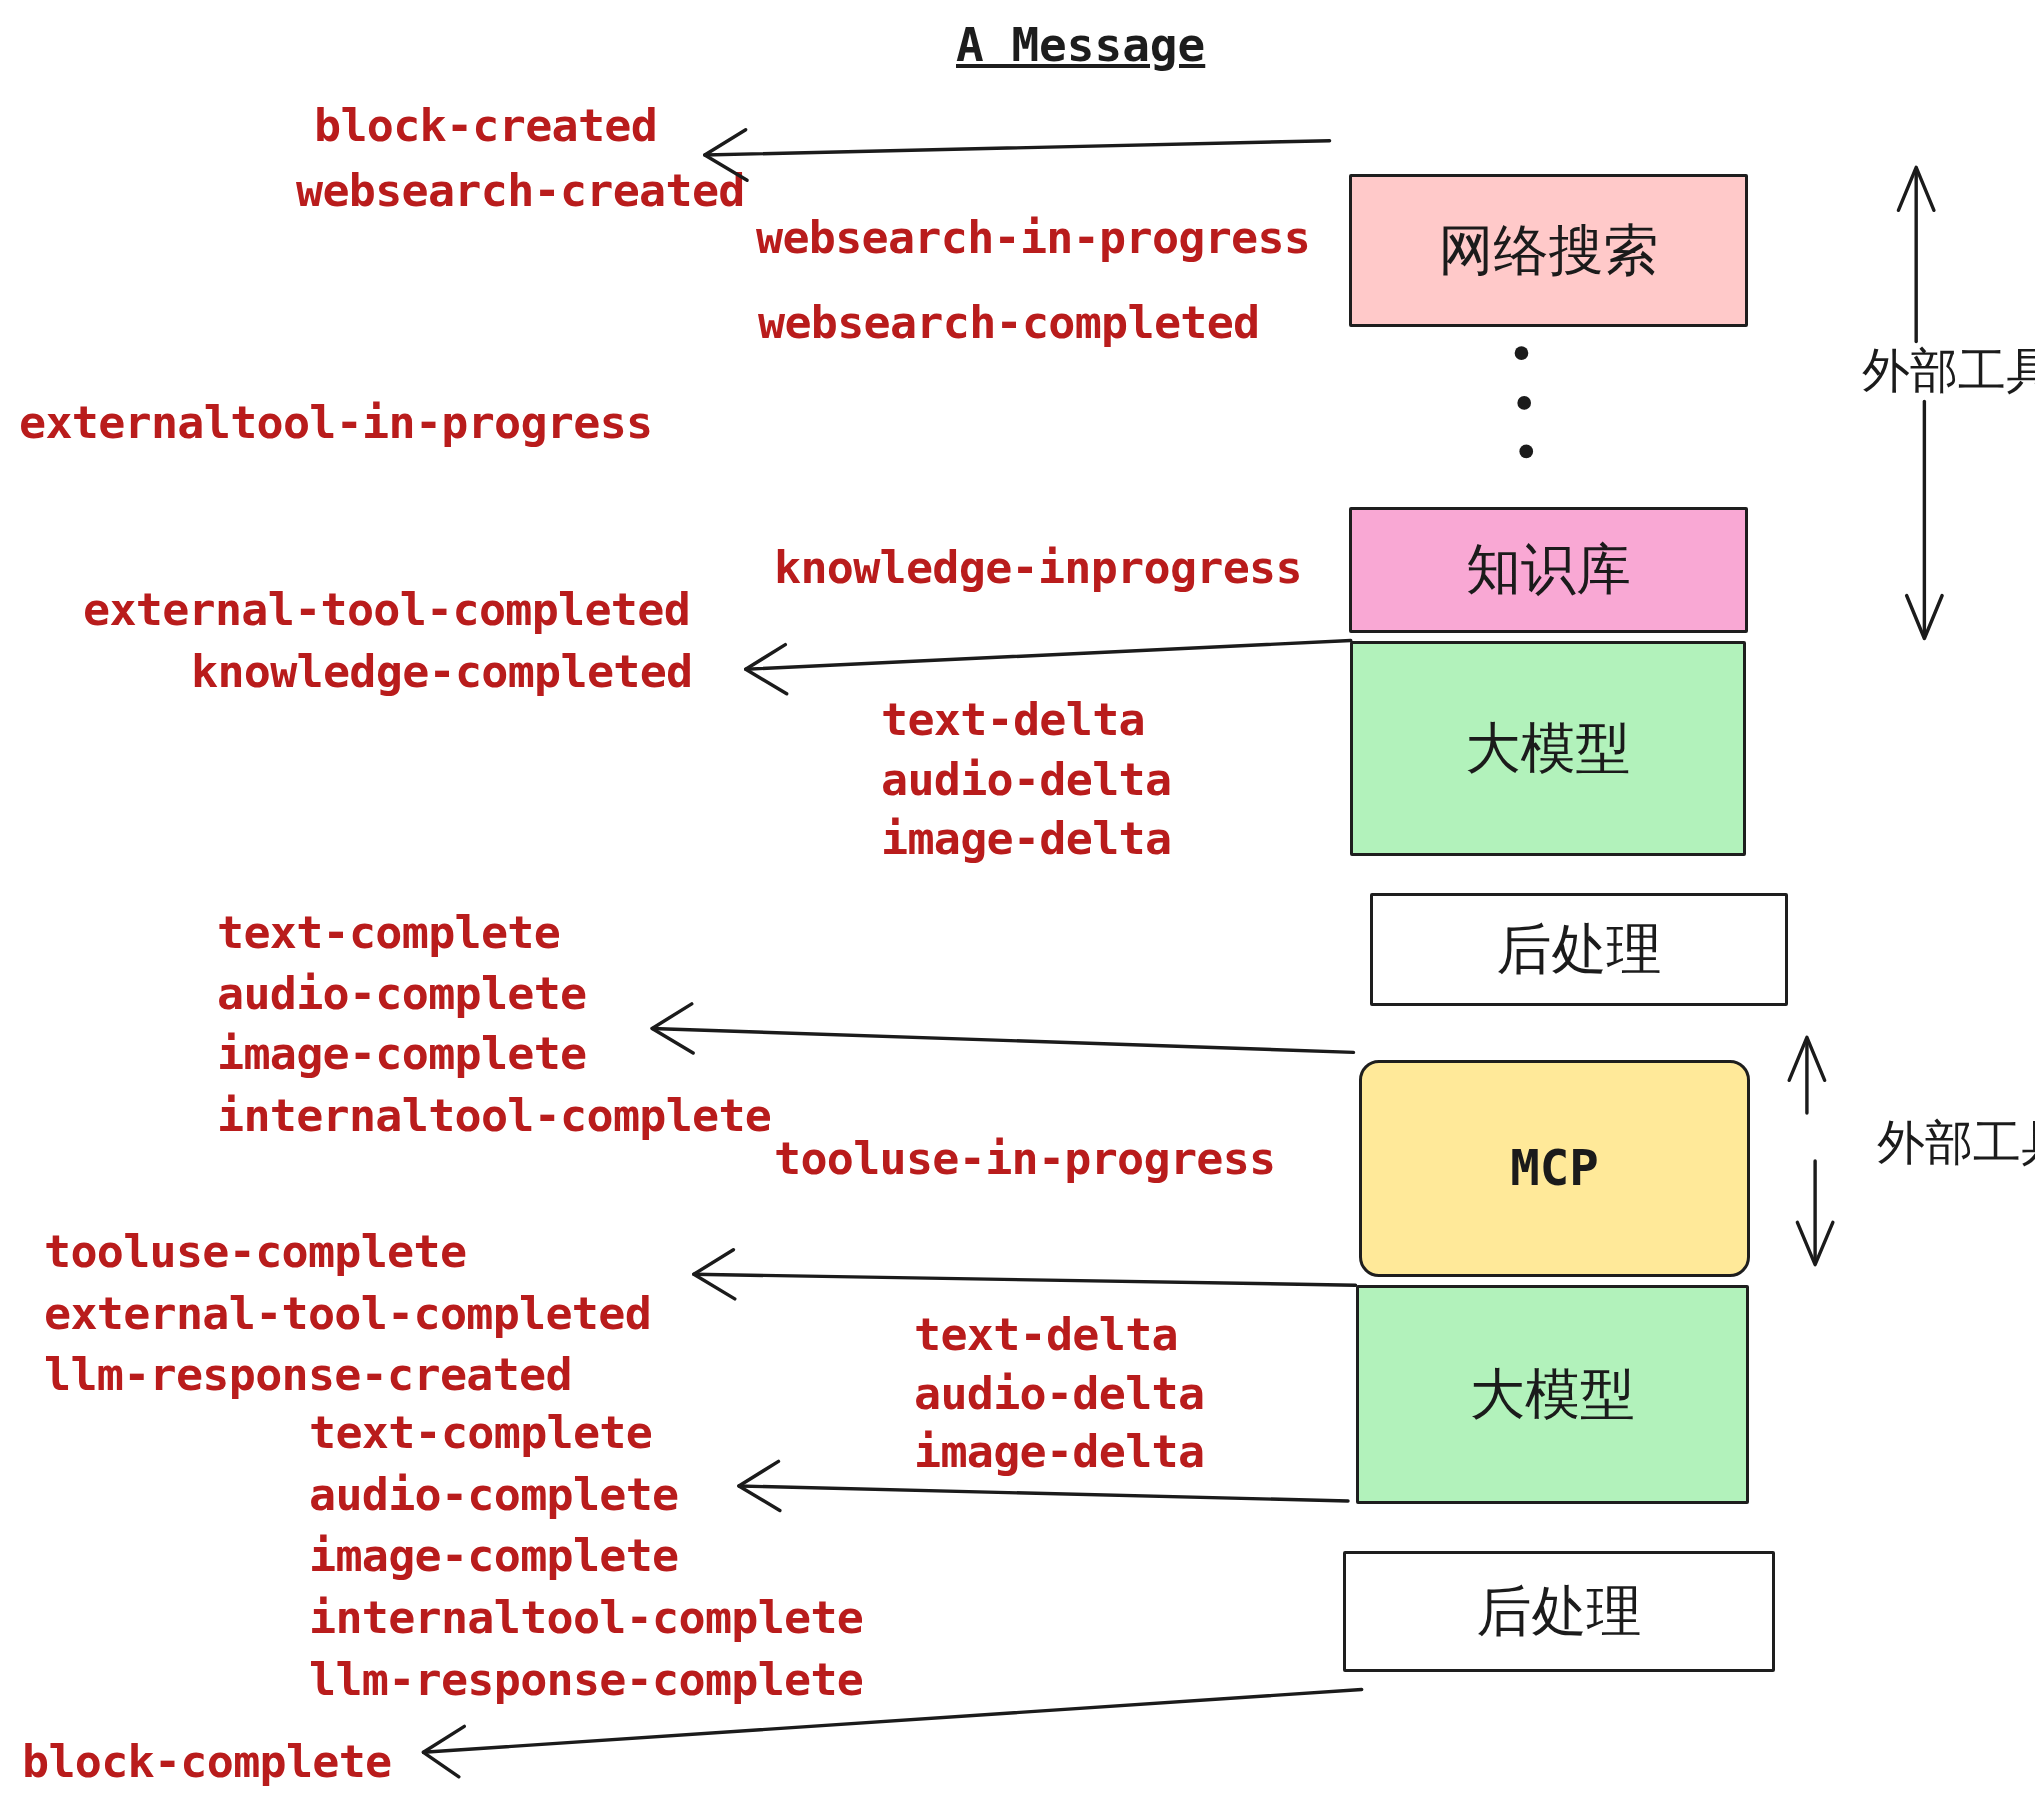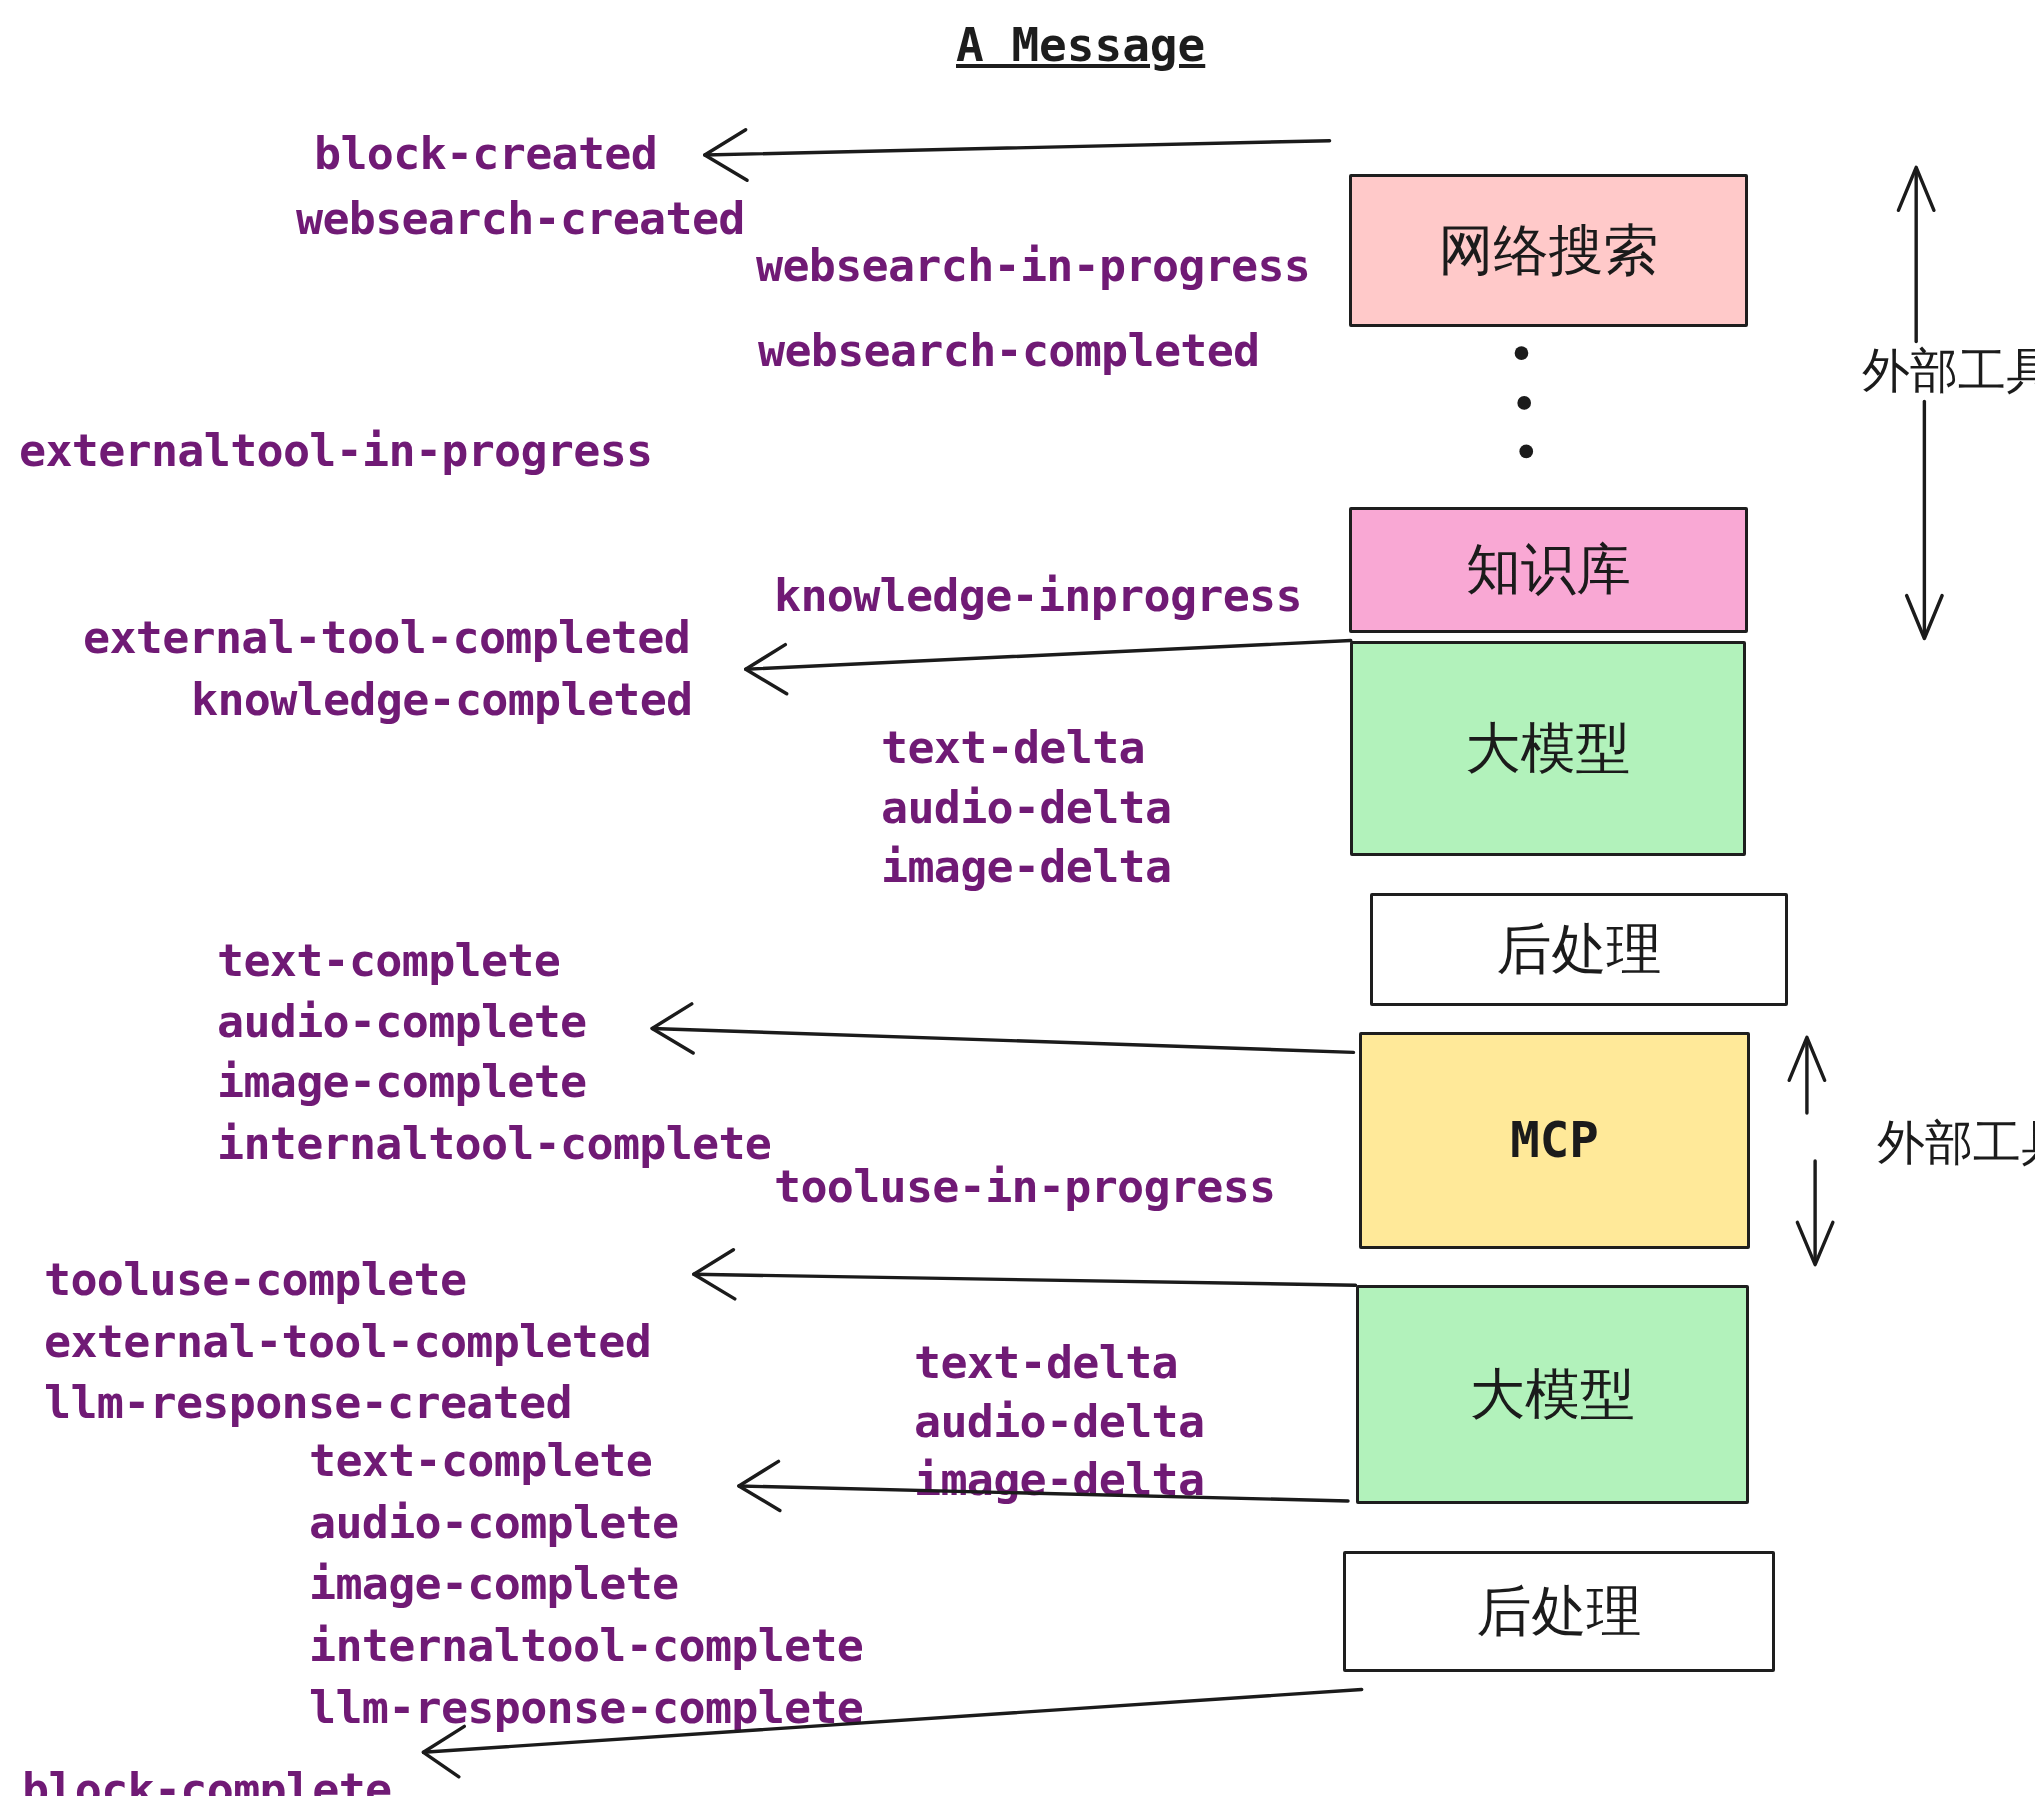--- a/index.html
+++ b/index.html
@@ -3,21 +3,21 @@
 <meta charset="utf-8">
 <style>
   html,body{margin:0;padding:0;}
   body{
     width:2035px;height:1796px;position:relative;background:#ffffff;
     font-family:"DejaVu Sans Mono", monospace;overflow:hidden;
   }
   .ev{
     position:absolute;white-space:nowrap;
     font:700 45px "DejaVu Sans Mono", monospace;
-    color:#701a75;line-height:1.1;letter-spacing:-0.7px;margin-top:28px;
+    color:#b91c1c;line-height:1.1;letter-spacing:-0.7px;
   }
   .title{
     position:absolute;white-space:nowrap;
     font:700 46px "DejaVu Sans Mono", monospace;
     color:#1d1d1d;
     text-decoration:underline;
   }
   .box{
     position:absolute;box-sizing:border-box;
     border:3.4px solid #1e1e1e;border-radius:2px;
@@ -67,21 +67,21 @@
 <div class="ev" style="left:309px;top:1655px">llm-response-complete</div>
 <div class="ev" style="left:914px;top:1310px">text-delta</div>
 <div class="ev" style="left:914px;top:1369px">audio-delta</div>
 <div class="ev" style="left:914px;top:1427px">image-delta</div>
 <div class="ev" style="left:22px;top:1737px">block-complete</div>
 
 <div class="box" style="left: 1349px; top: 174px; width: 399px; height: 153px; background: rgb(255, 201, 201);">网络搜索</div>
 <div class="box" style="left: 1349px; top: 507px; width: 399px; height: 126px; background: #f9a8d4;">知识库</div>
 <div class="box" style="left: 1350px; top: 641px; width: 396px; height: 215px; background: rgb(178, 242, 187);">大模型</div>
 <div class="box" style="left: 1370px; top: 893px; width: 418px; height: 113px; background: rgb(255, 255, 255);">后处理</div>
-<div class="box mono" style="left: 1359px; top: 1032px; width: 391px; height: 217px; background: rgb(255, 233, 153);">MCP</div>
+<div class="box mono" style="left: 1359px; top: 1060px; width: 391px; height: 217px; background: rgb(255, 233, 153); border-radius: 20px;">MCP</div>
 <div class="box" style="left: 1356px; top: 1285px; width: 393px; height: 219px; background: rgb(178, 242, 187);">大模型</div>
 <div class="box" style="left: 1343px; top: 1551px; width: 432px; height: 121px; background: rgb(255, 255, 255);">后处理</div>
 
 <div class="ann" style="left:1814px;top:339px">外部工具</div>
 <div class="ann" style="left:1829px;top:1111px">外部工具</div>
 
 <svg class="overlay" width="2035" height="1796" viewBox="0 0 2980 2630">
 
   <g>
     <line x1="1947" y1="206" x2="1032" y2="227"></line>

